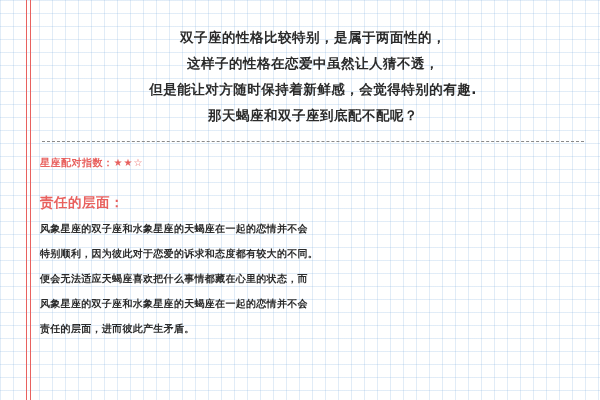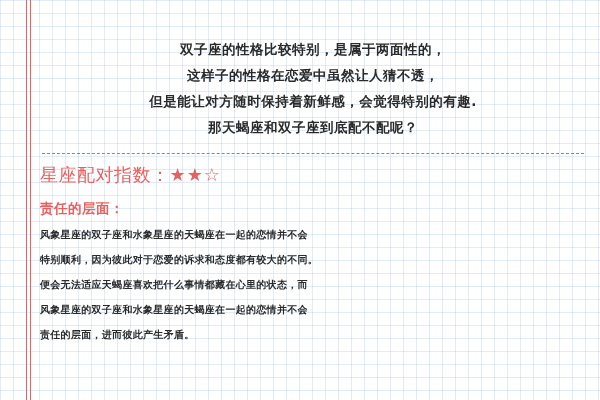--- a/index.html
+++ b/index.html
@@ -42,45 +42,45 @@
   .content {
     position: absolute;
     left: 40px;
     right: 14px;
     top: 0;
     bottom: 0;
   }
 
   
   .intro {
-    padding-top: 36px;
+    padding-top: 24px;
     text-align: center;
     color: #2b2b2b;
     font-weight: bold;
     font-size: 13.5px;
     line-height: 26px;
     letter-spacing: 0.5px;
   }
   .intro .line {
     white-space: nowrap;
   }
 
   .divider {
     margin: 13px 2px 10px 2px;
     border-top: 1px dashed #8a8a8a;
     height: 0;
   }
 
   .rating-row {
     color: #e8615f;
-    font-weight: normal;
-    font-size: 18px;
+    font-weight: bold;
+    font-size: 10px;
     line-height: 22px;
     letter-spacing: 0.5px;
-    margin-bottom: 10px;
+    margin-bottom: 16px;
   }
   .stars {
     letter-spacing: 1px;
   }
 
   .subhead {
     color: #e8615f;
     font-weight: bold;
     font-size: 13.5px;
     line-height: 24px;

